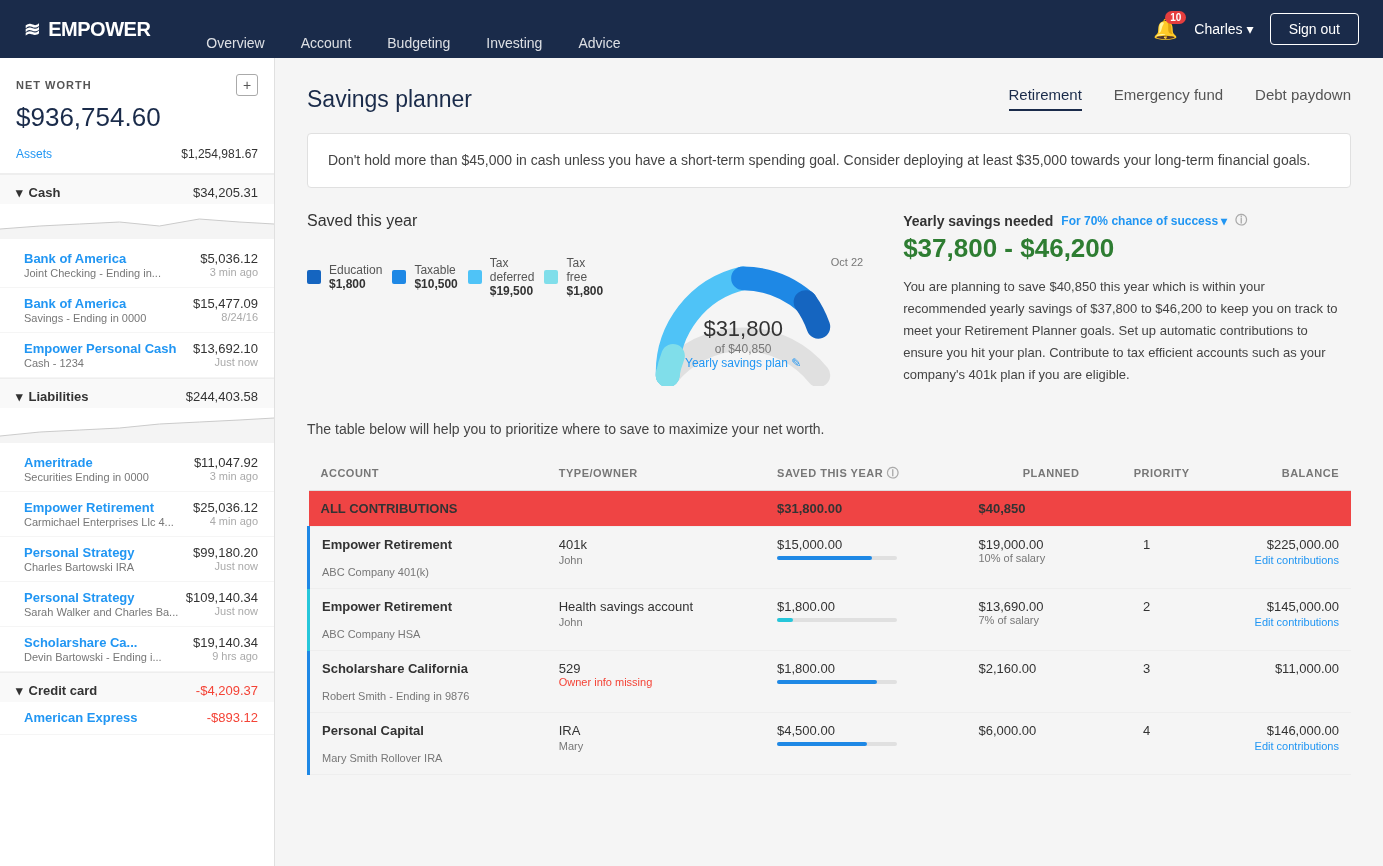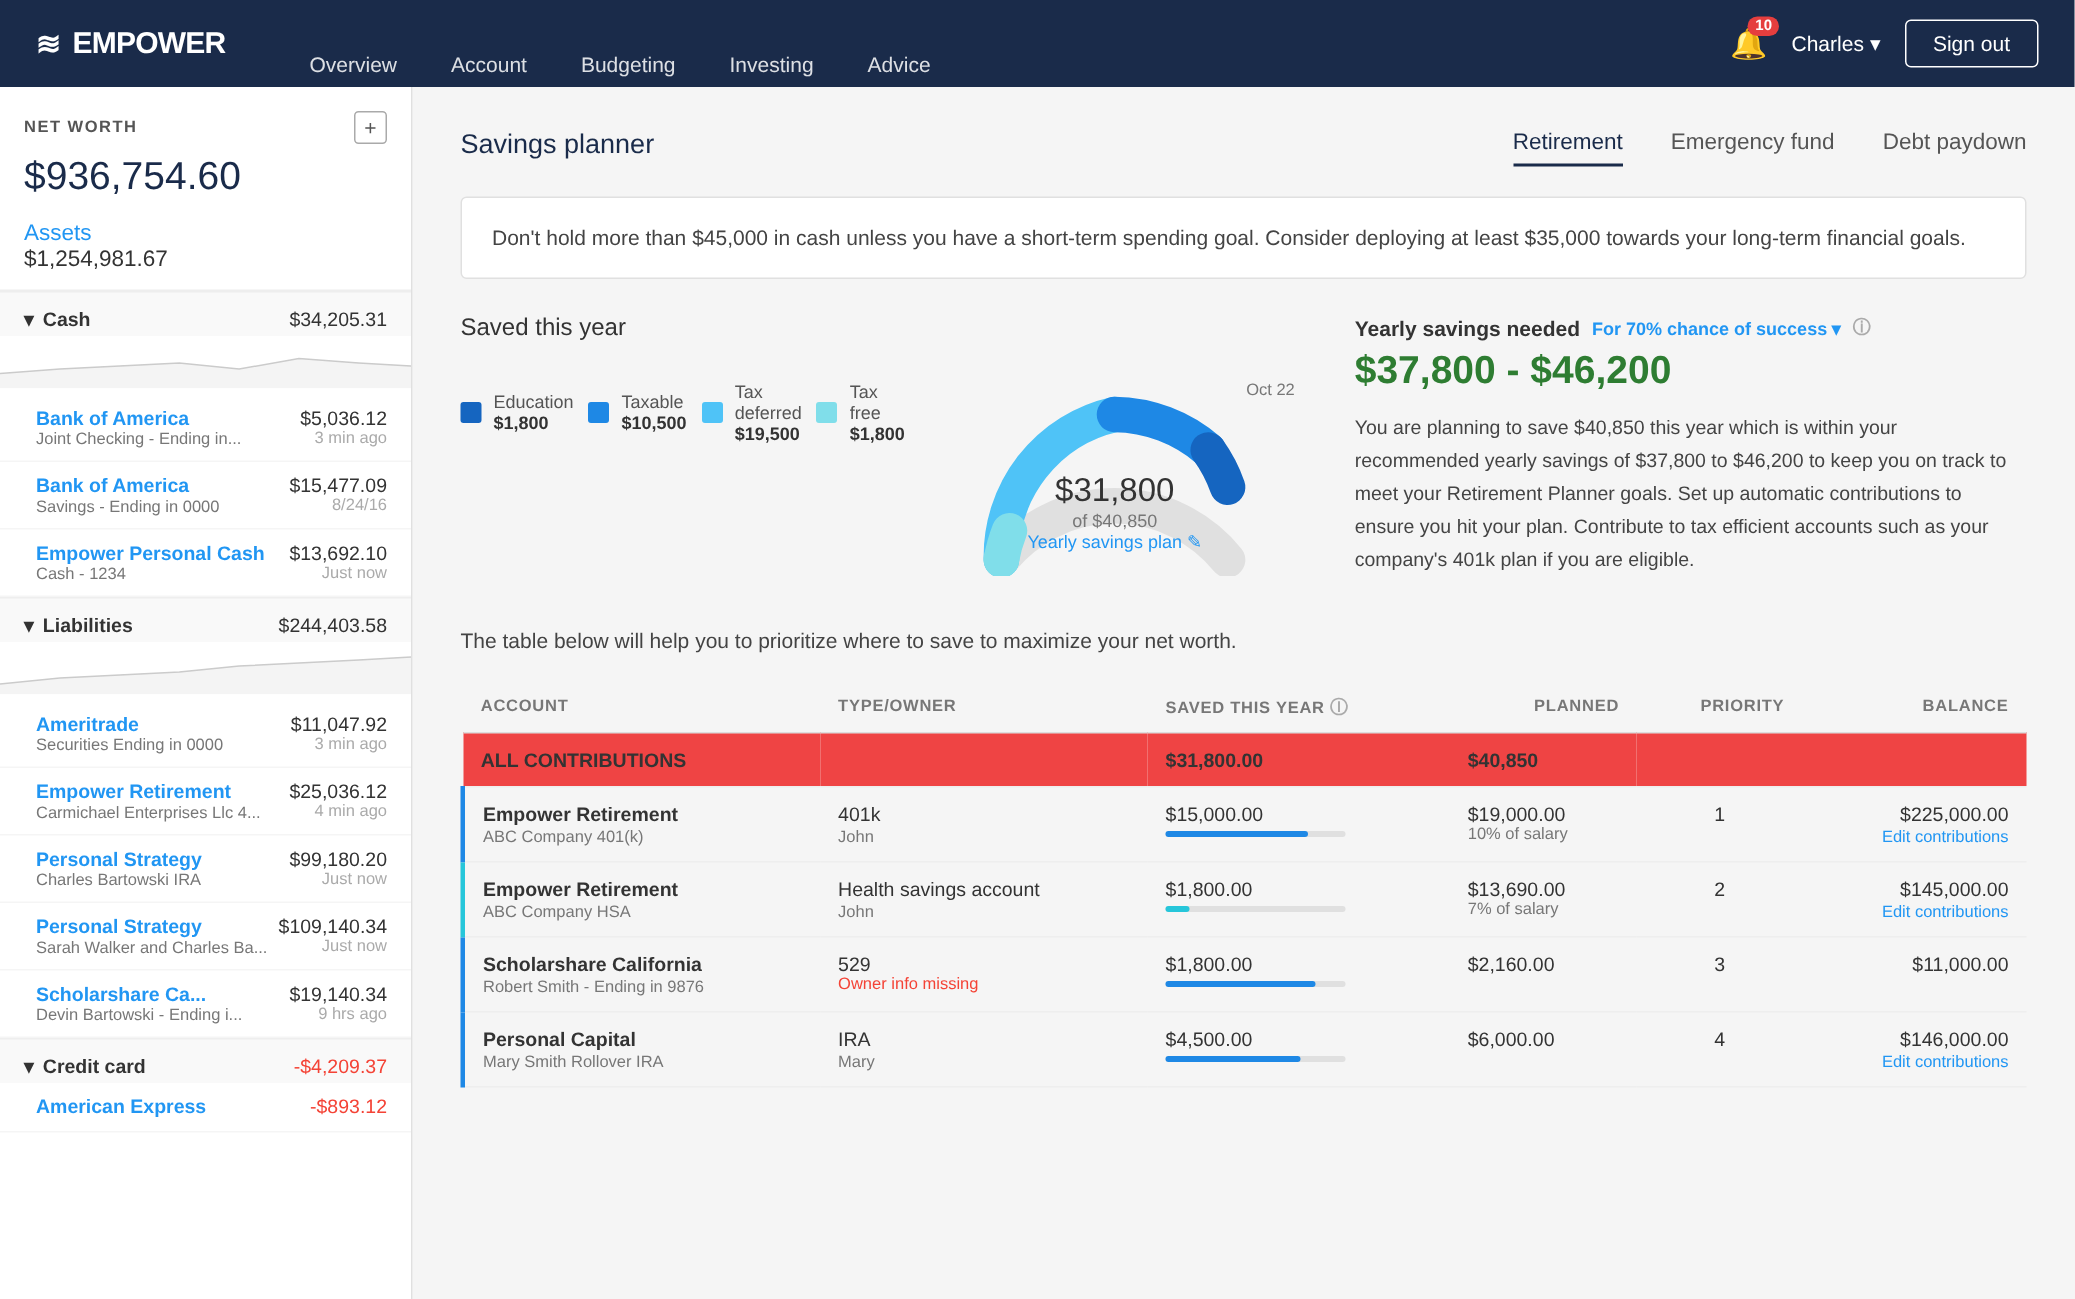--- a/index.html
+++ b/index.html
@@ -27,21 +27,21 @@
 
     
     .app-body { display: flex; margin-top: 58px; height: calc(100vh - 58px); }
 
     
     .sidebar { width: 275px; background: white; border-right: 1px solid #e0e0e0; overflow-y: auto; flex-shrink: 0; }
     .net-worth-header { padding: 16px 16px 8px; border-bottom: 1px solid #eee; }
     .net-worth-label { font-size: 11px; font-weight: 700; color: #555; letter-spacing: 1px; text-transform: uppercase; margin-bottom: 6px; display: flex; align-items: center; justify-content: space-between; }
     .add-btn { border: 1px solid #aaa; border-radius: 3px; width: 22px; height: 22px; cursor: pointer; display: flex; align-items: center; justify-content: center; font-size: 14px; color: #555; background: white; }
     .net-worth-value { font-size: 26px; font-weight: 300; color: #1a2b4a; margin-bottom: 10px; }
-    .assets-row, .liabilities-row { display: flex; justify-content: flex-end; padding: 4px 0; font-size: 15px; flex-direction: column; }
+    .assets-row, .liabilities-row { display: flex; justify-content: space-between; padding: 4px 0; font-size: 12px; }
     .assets-label { color: #2196F3; font-weight: 500; }
     .assets-amount { font-weight: 500; color: #333; }
     .liabilities-label { color: #f44336; font-weight: 500; }
     .liabilities-amount { font-weight: 500; color: #f44336; }
 
     .section-header { display: flex; justify-content: space-between; align-items: center; padding: 10px 16px 4px; cursor: pointer; background: #f9f9f9; border-top: 1px solid #eee; }
     .section-header-label { font-size: 13px; font-weight: 600; color: #333; display: flex; align-items: center; gap: 6px; }
     .section-header-amount { font-size: 13px; color: #333; font-weight: 500; }
 
     .account-item { padding: 8px 16px 8px 24px; border-bottom: 1px solid #f5f5f5; cursor: pointer; }
@@ -49,21 +49,21 @@
     .account-sub { color: #777; font-size: 11px; }
     .account-right { text-align: right; }
     .account-amount { font-weight: 500; font-size: 13px; color: #333; }
     .account-time { color: #aaa; font-size: 11px; }
     .account-row { display: flex; justify-content: space-between; align-items: flex-start; }
 
     
     .main-content { flex: 1; overflow-y: auto; padding: 28px 32px; }
 
     .page-header { display: flex; align-items: flex-start; justify-content: space-between; margin-bottom: 20px; }
-    .page-title { font-size: 18px; font-weight: 400; color: #1a2b4a; }
+    .page-title { font-size: 23px; font-weight: 400; color: #1a2b4a; }
 
     .tab-nav { display: flex; gap: 32px; }
     .tab-item { font-size: 15px; color: #555; cursor: pointer; padding-bottom: 6px; border-bottom: 2px solid transparent; }
     .tab-item.active { color: #1a2b4a; border-bottom: 2px solid #1a2b4a; font-weight: 500; }
 
     .advisory-banner { background: #fff; border: 1px solid #e0e0e0; border-radius: 4px; padding: 16px 20px; margin-bottom: 24px; color: #444; line-height: 1.5; font-size: 14px; }
 
     .two-panel { display: flex; gap: 40px; margin-bottom: 32px; }
 
     
@@ -92,21 +92,21 @@
     .savings-desc { font-size: 13px; color: #444; line-height: 1.7; }
 
     
     .section-desc { font-size: 14px; color: #444; margin-bottom: 16px; line-height: 1.6; }
     .accounts-table { width: 100%; border-collapse: collapse; }
     .accounts-table th { font-size: 11px; font-weight: 700; color: #777; text-transform: uppercase; letter-spacing: 0.5px; padding: 8px 12px; border-bottom: 1px solid #ddd; text-align: left; }
     .accounts-table th.right { text-align: right; }
     .accounts-table td { padding: 10px 12px; border-bottom: 1px solid #eee; vertical-align: top; }
     .accounts-table .summary-row td { font-weight: 700; background: #ef4444; }
     .table-account-name { font-weight: 700; color: #333; font-size: 13px; }
-    .table-account-sub { color: #777; font-size: 11px; margin-top: 2px; }
+    .table-account-sub { color: #777; font-size: 11px; margin-top: 14px; }
     .table-type { font-size: 13px; color: #333; }
     .table-owner { color: #777; font-size: 11px; margin-top: 2px; }
     .saved-amount { font-size: 13px; color: #333; }
     .progress-bar-wrap { margin-top: 4px; height: 4px; background: #e0e0e0; border-radius: 2px; width: 120px; }
     .progress-bar-fill { height: 100%; border-radius: 2px; }
     .planned-amount { font-size: 13px; color: #333; }
     .planned-sub { color: #777; font-size: 11px; }
     .balance-amount { font-size: 13px; color: #333; text-align: right; }
     .edit-link { color: #2196F3; font-size: 11px; cursor: pointer; text-align: right; margin-top: 2px; }
     .owner-missing { color: #f44336; font-size: 11px; }

